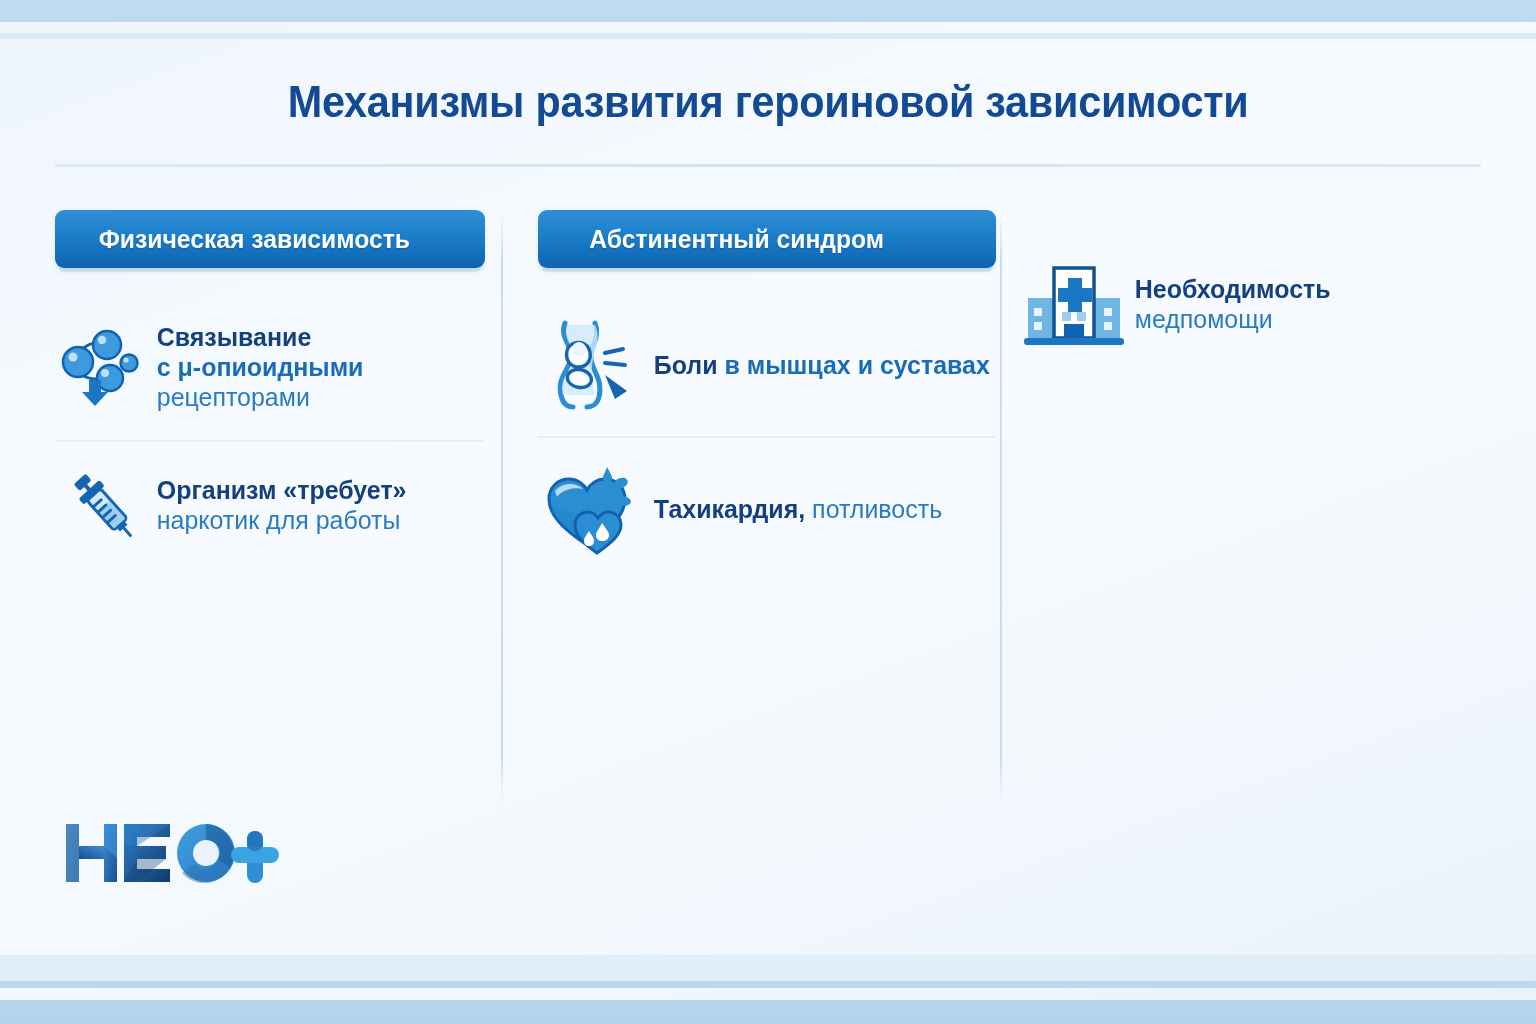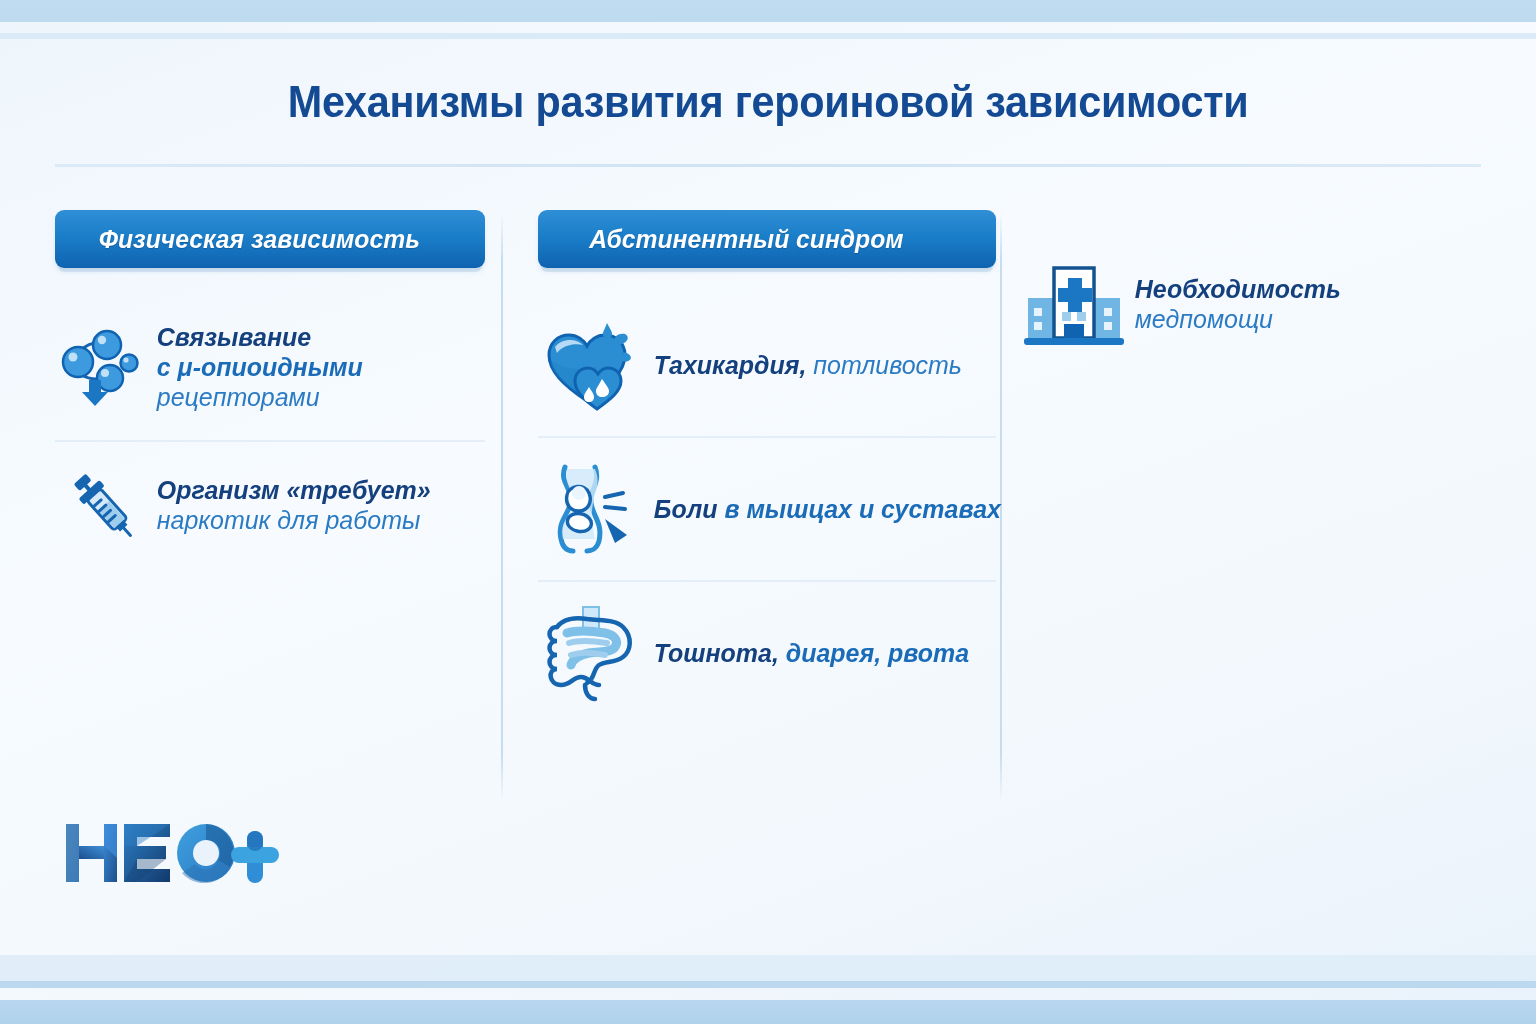--- a/index.html
+++ b/index.html
@@ -48,21 +48,21 @@
     transform:scaleX(.92);
     transform-origin:50% 50%;
     white-space:nowrap;
   }
   .title-rule{
     position:absolute;left:55px;top:164px;width:1426px;height:3px;
     background:linear-gradient(90deg,#dbeaf7 0%,#cfe3f5 50%,#dbeaf7 100%);
   }
 
   
-  .cols{position:absolute;left:0;top:0;width:1536px;height:852px;font-style:italic;}
+  .cols{position:absolute;left:0;top:0;width:1536px;height:852px;}
   .col{position:absolute;top:210px;}
   .col-0{left:55px;width:430px;}
   .col-1{left:538px;width:458px;}
   .col-2{left:1019px;width:460px;}
 
   .vdiv{
     position:absolute;top:212px;width:2px;height:590px;
     background:linear-gradient(180deg,rgba(190,215,236,0) 0%,#c6ddf0 8%,#c6ddf0 92%,rgba(190,215,236,0) 100%);
   }
   .vdiv-1{left:501px;}
@@ -201,76 +201,60 @@
     </div>
 
     <div class="col col-1">
       <div class="col-head">
         <span class="ch-text">Абстинентный синдром</span>
       </div>
       <div class="rows">
 
         <div class="row">
           <div class="ico">
+            <svg width="100" height="96" viewBox="0 0 100 96">
+              <path d="M22 6 C16 22 30 28 28 40 C26 54 14 60 18 78 C20 88 26 90 30 90" stroke="#2b8ed3" stroke-width="5" fill="none" stroke-linecap="round"></path>
+              <path d="M52 6 C58 22 46 30 48 42 C50 56 60 62 56 80 C54 88 48 90 44 90" stroke="#2b8ed3" stroke-width="5" fill="none" stroke-linecap="round"></path>
+              <path d="M24 8 C20 24 32 30 30 42 C28 56 16 60 20 78 L52 78 C48 60 48 54 50 42 C52 30 58 22 52 8 Z" fill="#cfe8fa" opacity=".8"></path>
+              <path d="M24 34 C26 24 42 22 46 32 C50 42 44 50 36 50 C28 50 22 44 24 34 Z" fill="#ffffff" stroke="#1565b0" stroke-width="3.4"></path>
+              <circle cx="36" cy="32" r="7" fill="#eaf6ff"></circle>
+              <path d="M26 56 C32 50 44 52 48 60 C50 68 42 72 34 70 C26 68 22 62 26 56 Z" fill="#ffffff" stroke="#1565b0" stroke-width="3.4"></path>
+              <g stroke="#1565b0" stroke-width="4" stroke-linecap="round">
+                <line x1="62" y1="36" x2="80" y2="32"></line>
+                <line x1="62" y1="46" x2="82" y2="48"></line>
+              </g>
+              <path d="M62 58 L84 74 L72 82 Z" fill="#1565b0"></path>
+            </svg>
+          </div>
+          <div class="txt">
+            <span class="line"><span class="b">Боли</span><span class="m"> в мышцах и суставах</span></span>
+          </div>
+        </div>
+
+        <div class="row">
+          <div class="ico">
             <svg width="104" height="96" viewBox="0 0 104 96">
               <path d="M46 84 C22 68 8 54 8 38 C8 26 17 18 28 18 C36 18 43 23 46 29 C49 23 56 18 64 18 C75 18 84 26 84 38 C84 54 70 68 46 84 Z" fill="#2b8ed3" stroke="#0f63b0" stroke-width="3"></path>
               <path d="M14 30 C20 22 34 20 42 28 C34 26 22 28 16 36 Z" fill="#cfe8fa" opacity=".85"></path>
               <path d="M10 44 C22 52 40 54 56 50 C48 62 34 72 46 82 C24 68 10 56 10 44 Z" fill="#1e7ec4" opacity=".45"></path>
               <path d="M56 92 C42 82 34 74 34 64 C34 56 40 51 47 51 C52 51 55 54 57 57 C59 54 63 51 67 51 C74 51 80 56 80 64 C80 74 70 82 56 92 Z" fill="#2b8ed3" stroke="#0f63b0" stroke-width="3"></path>
               <path d="M61 62 C65 68 68 71 68 74 C68 78 65 80 61 80 C58 80 55 78 55 74 C55 71 58 68 61 62 Z" fill="#ffffff"></path>
               <path d="M48 70 C51 75 53 77 53 80 C53 83 51 85 48 85 C45 85 43 83 43 80 C43 77 45 75 48 70 Z" fill="#ffffff"></path>
               <g fill="#2b8ed3">
                 <path d="M66 6 C69 12 71 14 71 17 C71 20 69 21 67 21 C64 21 62 20 62 17 C62 14 64 12 66 6 Z"></path>
                 <ellipse cx="80" cy="22" rx="7" ry="5" transform="rotate(-22 80 22)"></ellipse>
                 <ellipse cx="83" cy="40" rx="7" ry="4.5" transform="rotate(10 83 40)"></ellipse>
               </g>
             </svg>
           </div>
           <div class="txt">
             <span class="line"><span class="b">Тахикардия,</span><span class="r"> потливость</span></span>
           </div>
         </div>
 
-        <div class="row">
-          <div class="ico">
-            <svg width="100" height="96" viewBox="0 0 100 96">
-              <path d="M22 6 C16 22 30 28 28 40 C26 54 14 60 18 78 C20 88 26 90 30 90" stroke="#2b8ed3" stroke-width="5" fill="none" stroke-linecap="round"></path>
-              <path d="M52 6 C58 22 46 30 48 42 C50 56 60 62 56 80 C54 88 48 90 44 90" stroke="#2b8ed3" stroke-width="5" fill="none" stroke-linecap="round"></path>
-              <path d="M24 8 C20 24 32 30 30 42 C28 56 16 60 20 78 L52 78 C48 60 48 54 50 42 C52 30 58 22 52 8 Z" fill="#cfe8fa" opacity=".8"></path>
-              <path d="M24 34 C26 24 42 22 46 32 C50 42 44 50 36 50 C28 50 22 44 24 34 Z" fill="#ffffff" stroke="#1565b0" stroke-width="3.4"></path>
-              <circle cx="36" cy="32" r="7" fill="#eaf6ff"></circle>
-              <path d="M26 56 C32 50 44 52 48 60 C50 68 42 72 34 70 C26 68 22 62 26 56 Z" fill="#ffffff" stroke="#1565b0" stroke-width="3.4"></path>
-              <g stroke="#1565b0" stroke-width="4" stroke-linecap="round">
-                <line x1="62" y1="36" x2="80" y2="32"></line>
-                <line x1="62" y1="46" x2="82" y2="48"></line>
-              </g>
-              <path d="M62 58 L84 74 L72 82 Z" fill="#1565b0"></path>
-            </svg>
-          </div>
-          <div class="txt">
-            <span class="line"><span class="b">Боли</span><span class="m"> в мышцах и суставах</span></span>
-          </div>
-        </div>
-
-        <div class="row">
-          <div class="ico">
-            <svg width="104" height="100" viewBox="0 0 104 100">
-              <rect x="42" y="4" width="16" height="24" fill="#cfe8fa" stroke="#7fc0e8" stroke-width="2"></rect>
-              <path d="M16 24 C6 24 6 38 16 38 C6 38 6 52 16 52 C6 52 6 66 16 66 C6 66 8 82 20 82 C30 82 32 74 40 74 C48 74 50 82 58 82" stroke="#1565b0" stroke-width="4.5" fill="none" stroke-linecap="round"></path>
-              <path d="M16 24 C22 16 34 14 46 16 C60 18 74 16 82 24 C92 34 90 48 82 54 C74 60 64 58 58 62 C52 66 54 76 46 80" stroke="#1565b0" stroke-width="4.5" fill="none" stroke-linecap="round"></path>
-              <path d="M26 30 C38 26 52 28 64 30 C74 32 78 38 74 44 C70 50 58 48 48 50 C38 52 32 56 30 62" stroke="#7fc0e8" stroke-width="9" fill="none" stroke-linecap="round"></path>
-              <path d="M28 40 C40 36 54 38 66 40" stroke="#9fcdee" stroke-width="6" fill="none" stroke-linecap="round"></path>
-              <path d="M30 52 C42 48 54 50 64 52" stroke="#9fcdee" stroke-width="6" fill="none" stroke-linecap="round"></path>
-              <path d="M44 82 C44 90 48 96 54 96" stroke="#1565b0" stroke-width="4.5" fill="none" stroke-linecap="round"></path>
-            </svg>
-          </div>
-          <div class="txt">
-            <span class="line"><span class="b">Тошнота,</span><span class="m"> диарея, рвота</span></span>
-          </div>
-        </div>
 
 
       </div>
     </div>
 
     <div class="col col-2">
       <div class="rows">
 
 
         <div class="row">

